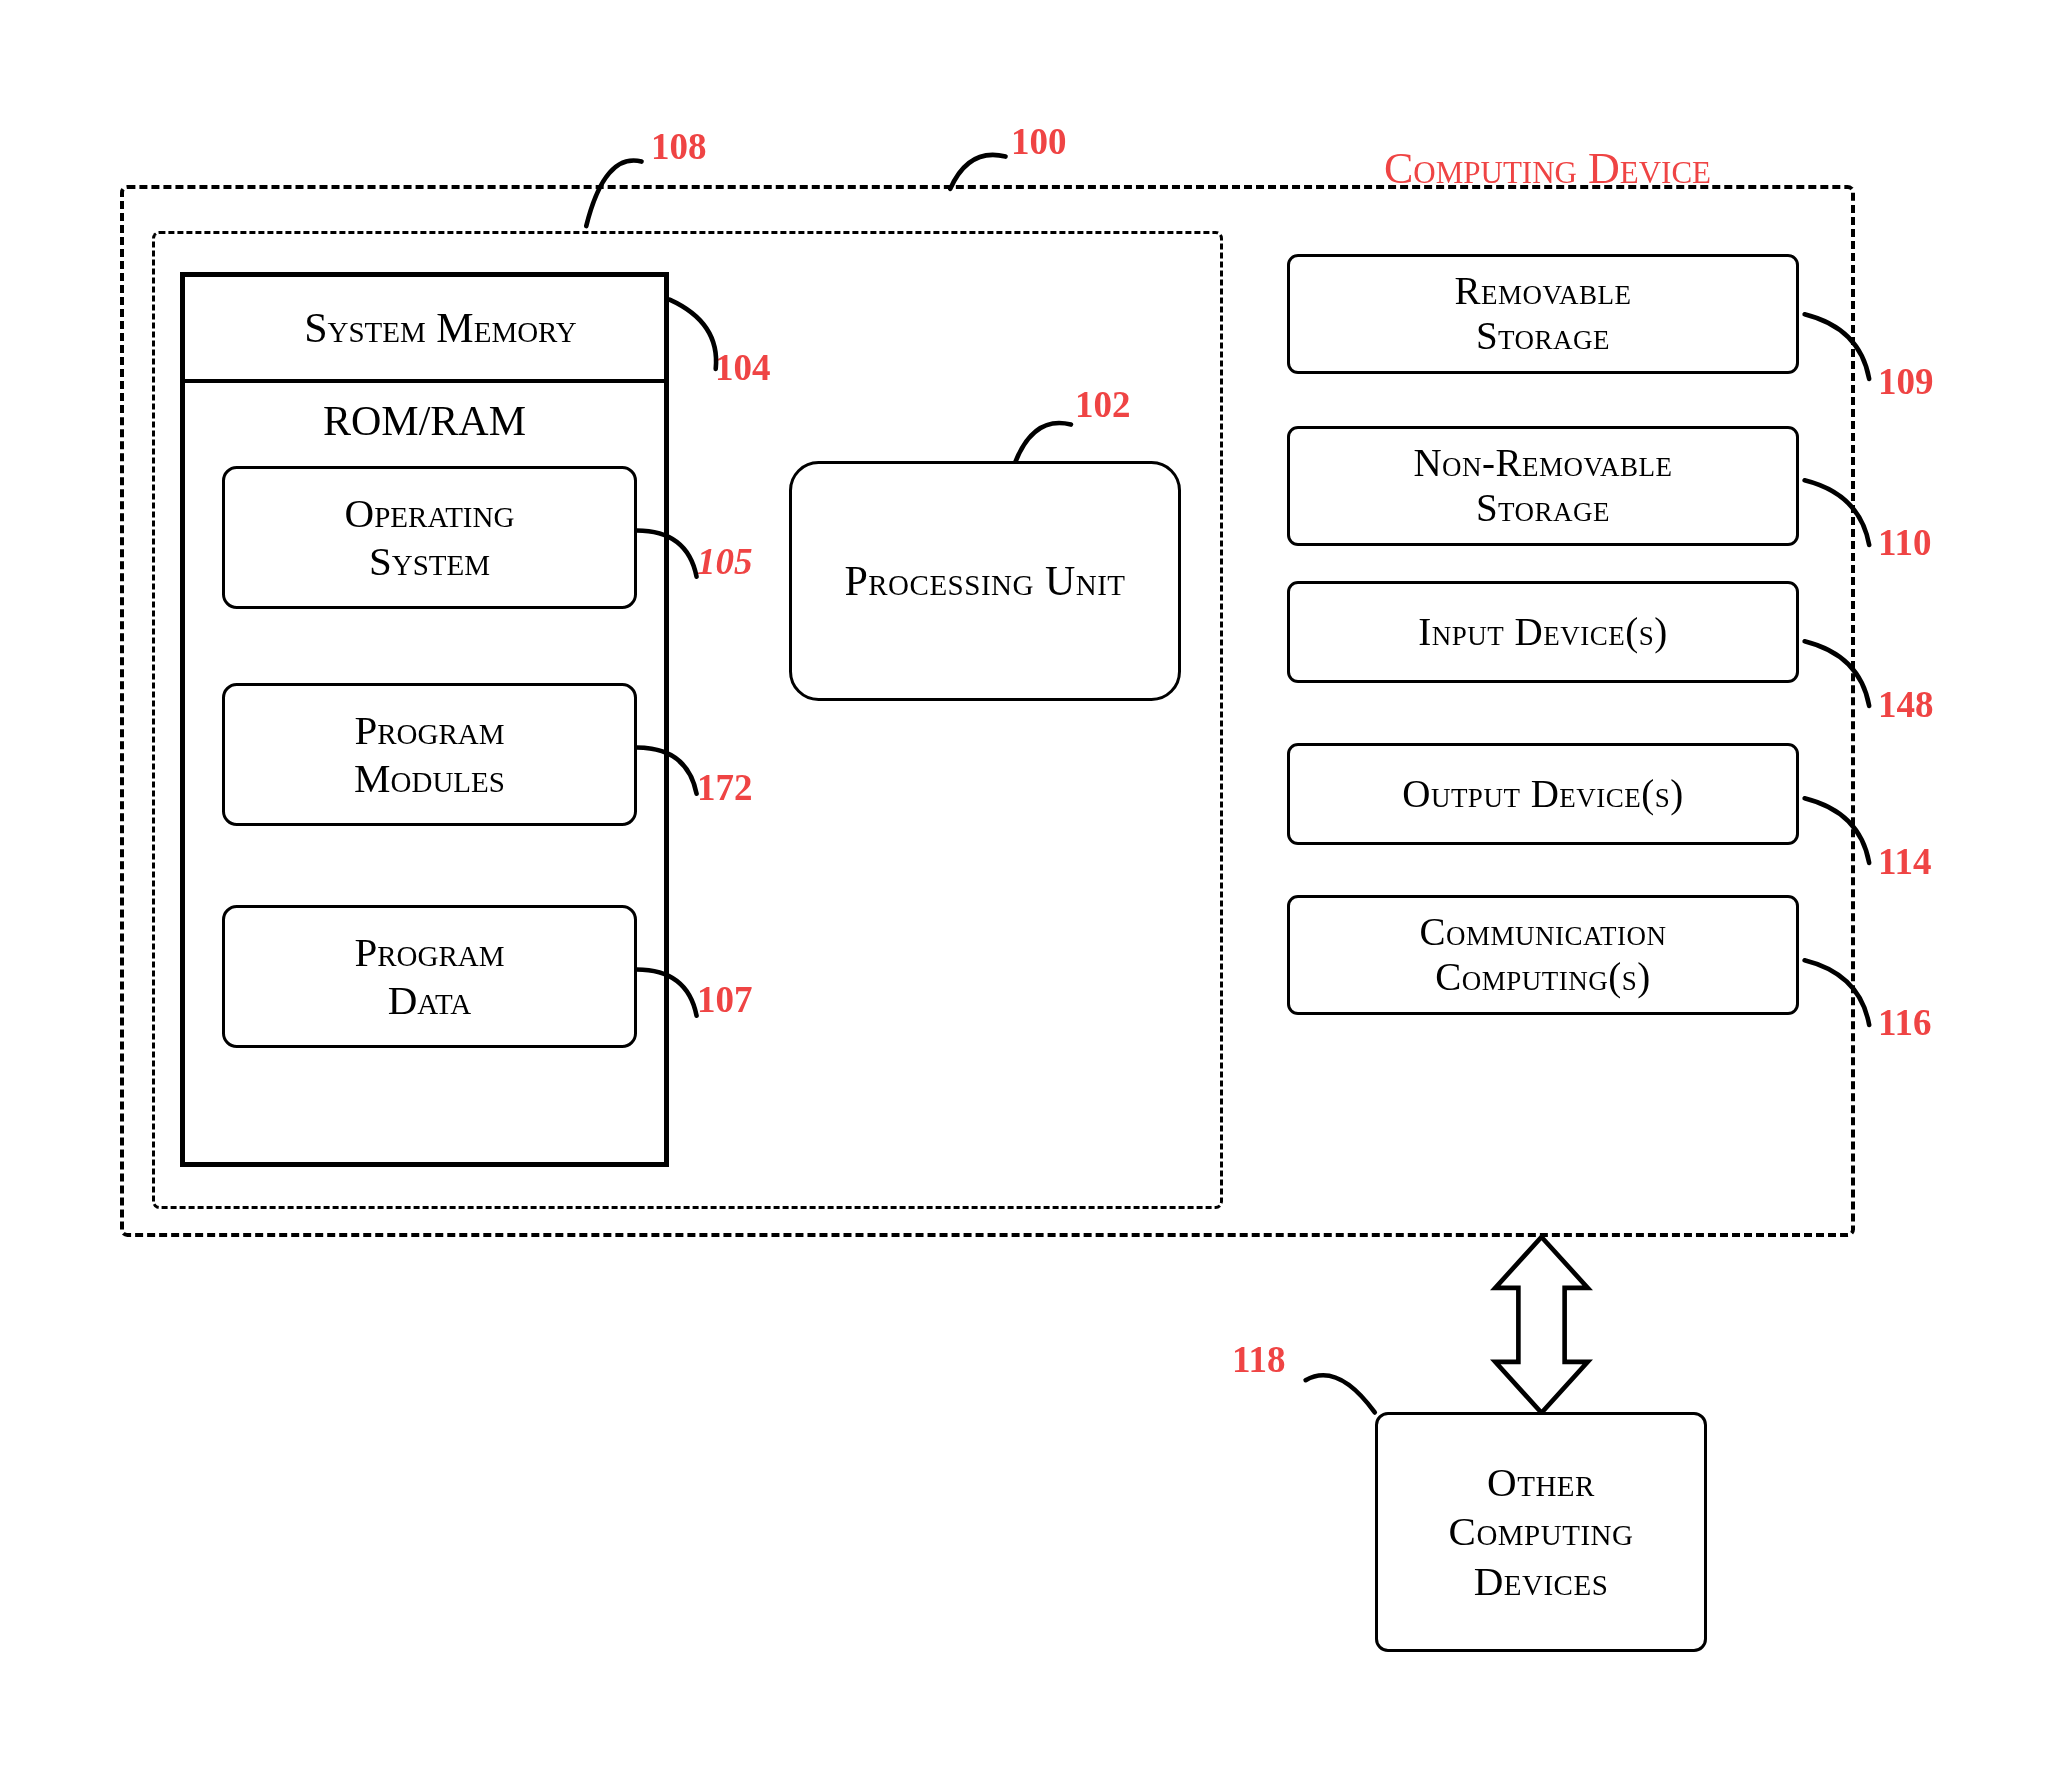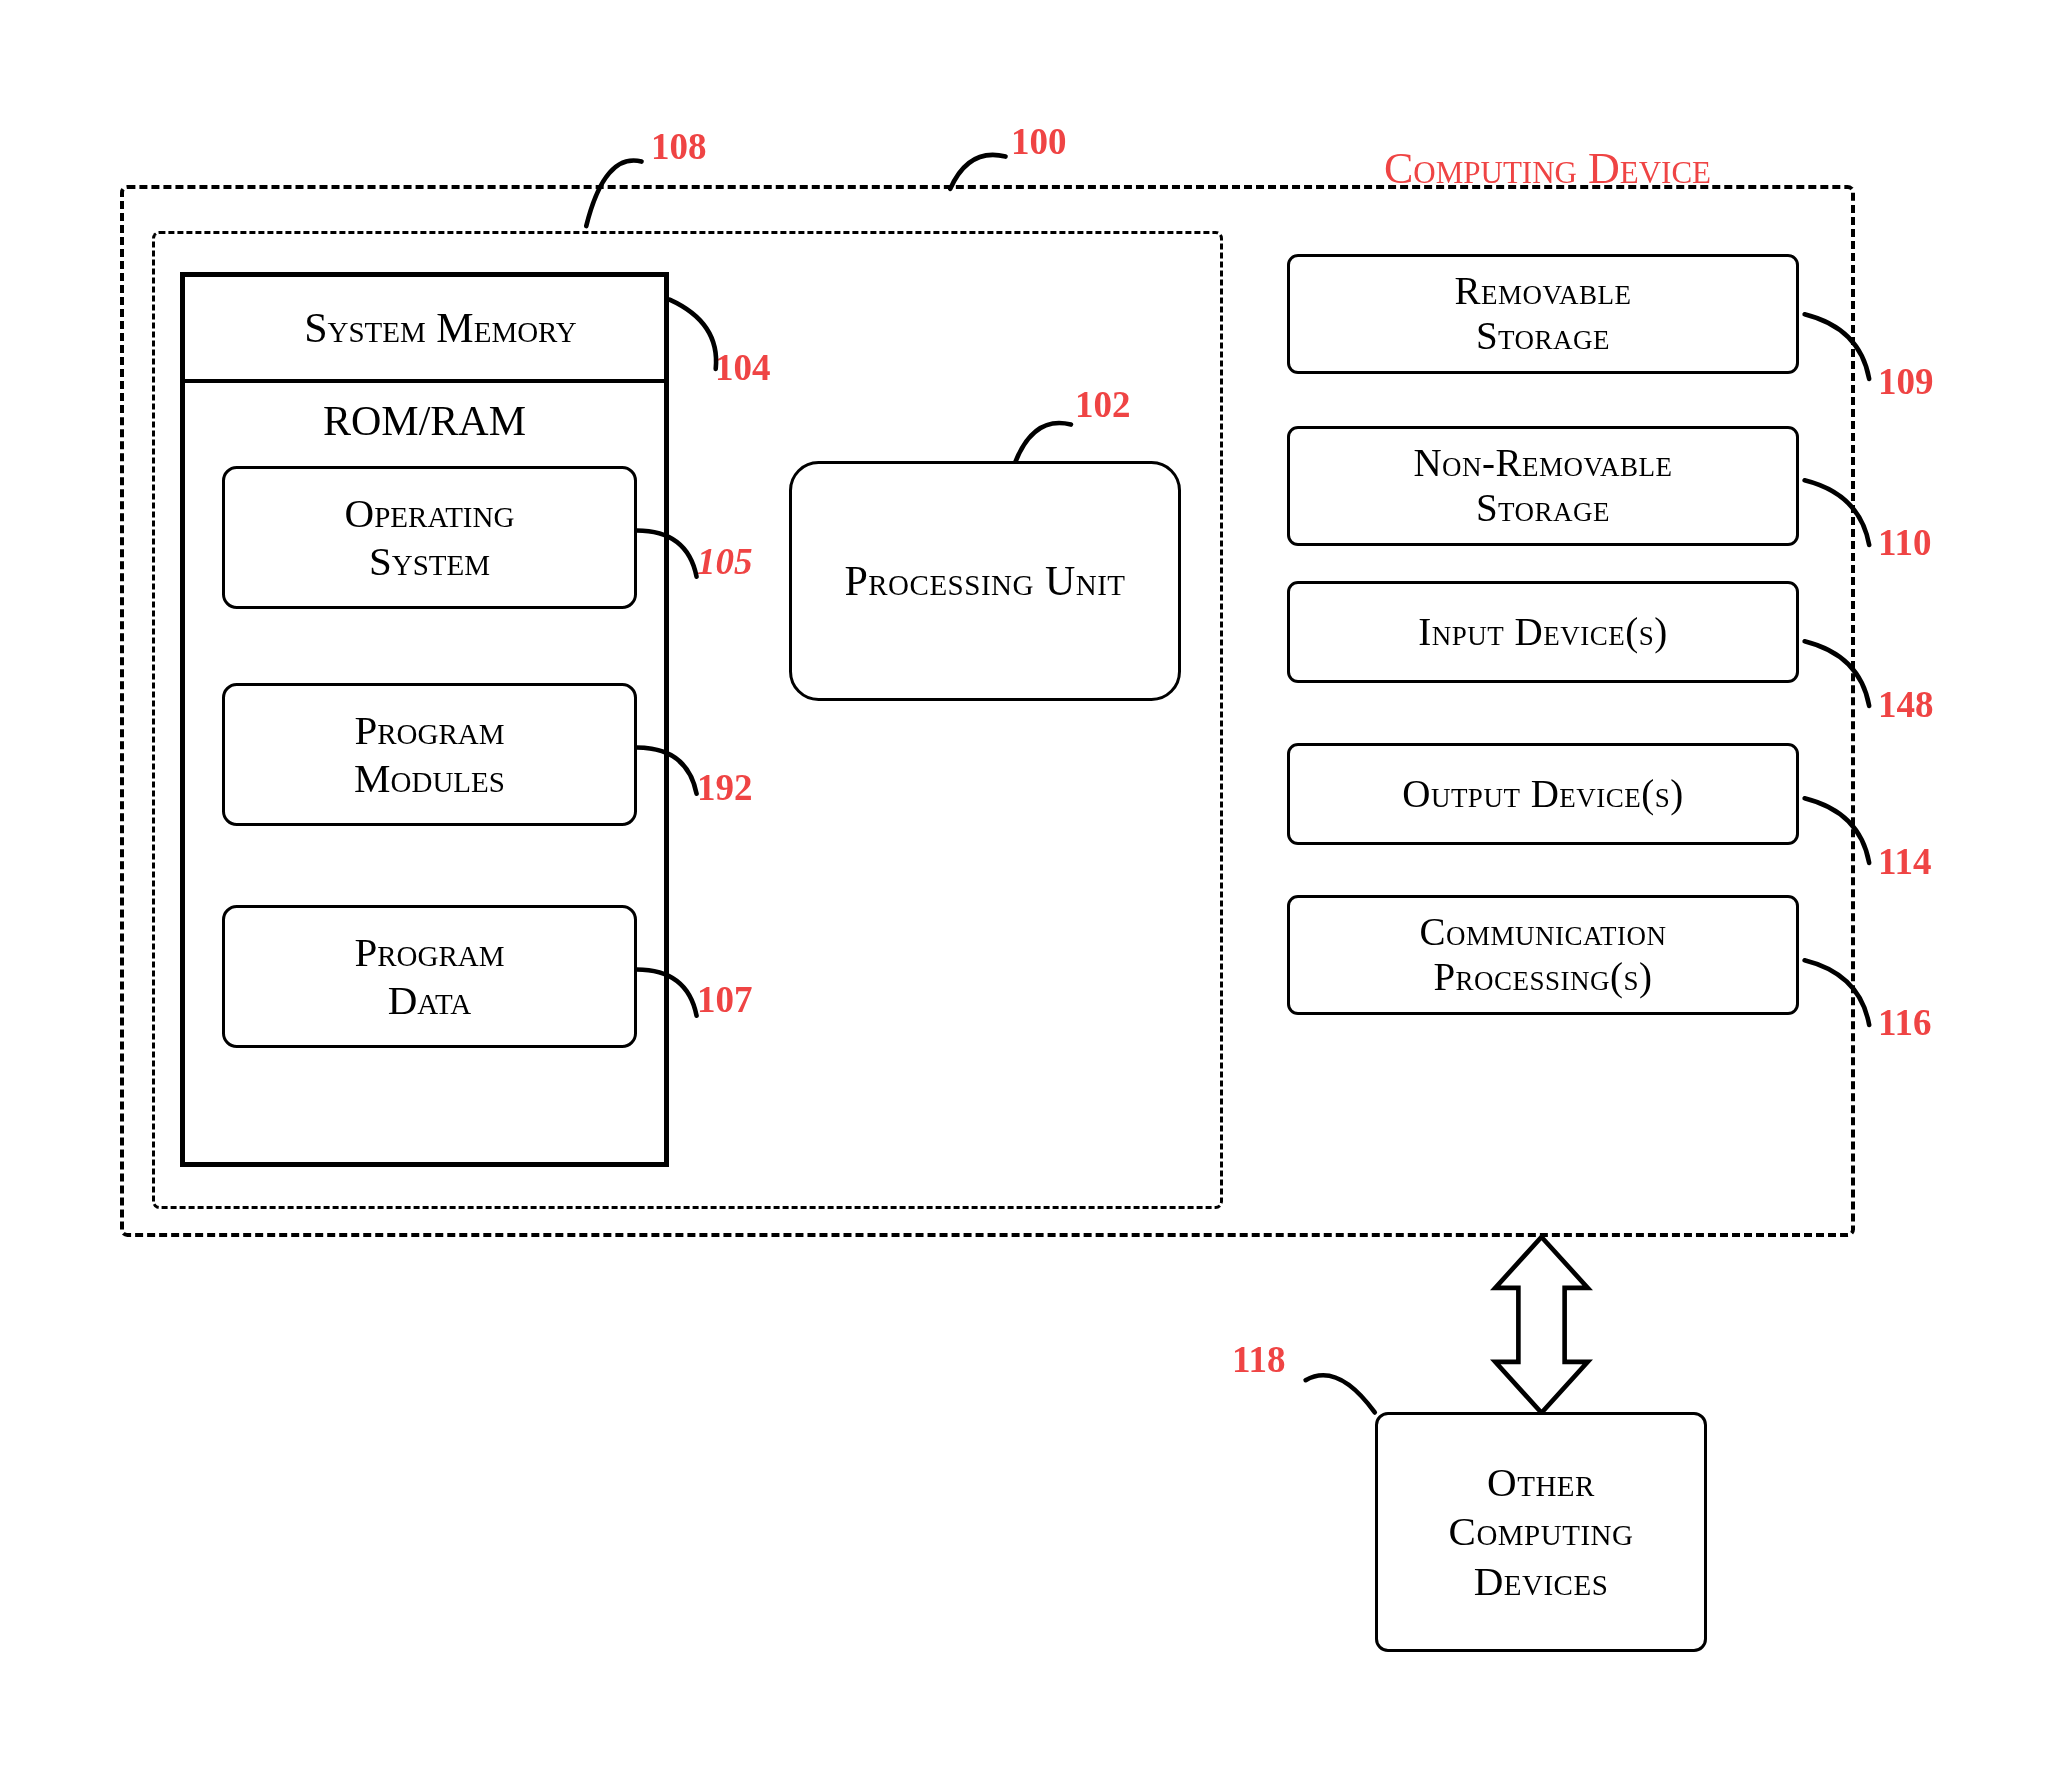--- a/index.html
+++ b/index.html
@@ -153,39 +153,39 @@
 Storage</div>
 
   <div class="box right-box" style="left:1287px; top:426px; width:512px; height:120px; white-space:pre-line;">Non-Removable
 Storage</div>
 
   <div class="box right-box" style="left:1287px; top:581px; width:512px; height:102px;">Input Device(s)</div>
 
   <div class="box right-box" style="left:1287px; top:743px; width:512px; height:102px;">Output Device(s)</div>
 
   <div class="box right-box" style="left:1287px; top:895px; width:512px; height:120px; white-space:pre-line;">Communication
-Processing(s)</div>
+Computing(s)</div>
 
   <div class="dbl-arrow" style="left:1486px; top:1237px; width:111px; height:175px;">
     <svg viewBox="0 0 120 190">
       <path d="M60 0 L110 55 L85 55 L85 135 L110 135 L60 190 L10 135 L35 135 L35 55 L10 55 Z"></path>
     </svg>
   </div>
 
   <div class="box" style="left:1375px; top:1412px; width:332px; height:240px; font-size:41px; line-height:1.2; white-space:pre-line; border-radius:13px;">Other
 Computing
 Devices</div>
 
 
   <div class="label" style="left:1011px; top:120px;">100</div>
   <div class="label" style="left:651px; top:125px;">108</div>
   <div class="label" style="left:715px; top:346px;">104</div>
   <div class="label" style="left:1075px; top:383px;">102</div>
   <div class="label" style="left:697px; top:540px;font-style:italic;">105</div>
-  <div class="label" style="left:697px; top:766px;">192</div>
+  <div class="label" style="left:697px; top:766px;">172</div>
   <div class="label" style="left:697px; top:978px;">107</div>
   <div class="label" style="left:1878px; top:360px;">109</div>
   <div class="label" style="left:1878px; top:521px;">110</div>
   <div class="label" style="left:1878px; top:683px;">148</div>
   <div class="label" style="left:1878px; top:840px;">114</div>
   <div class="label" style="left:1878px; top:1001px;">116</div>
   <div class="label" style="left:1232px; top:1338px;">118</div>
 
   <div class="lead" style="left:941px; top:138px;">
     <svg viewBox="0 0 90 80" width="83" height="74">

